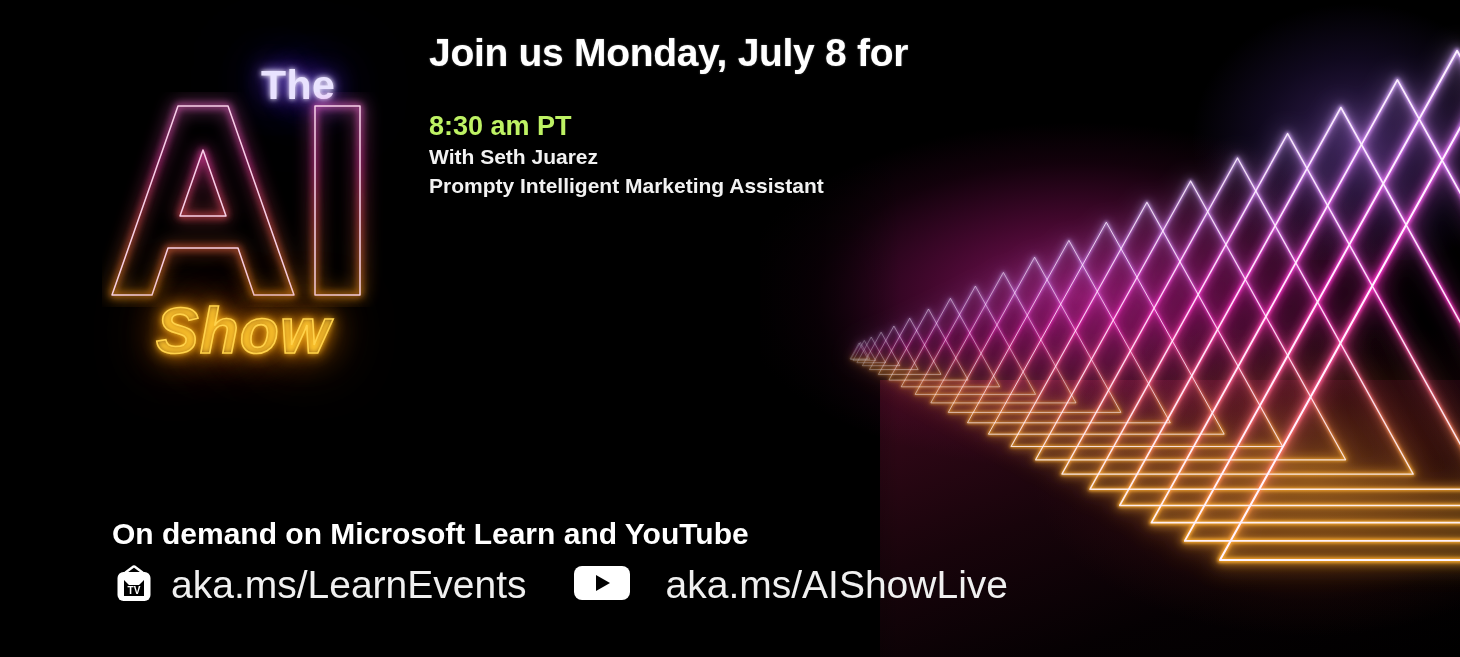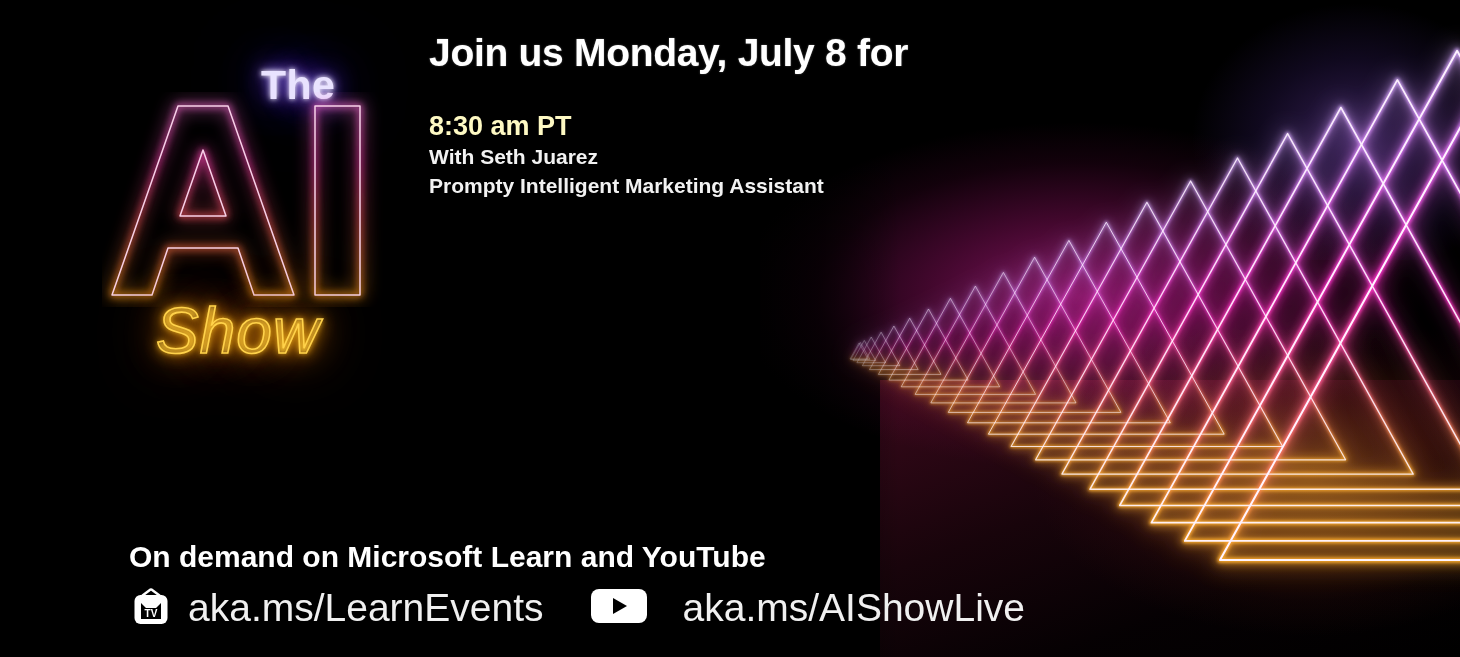--- a/index.html
+++ b/index.html
@@ -111,21 +111,21 @@
   .logo-ai {
     position: absolute;
     left: 6px; top: 48px;
     width: 290px;
     height: 215px;
   }
   .logo-show {
     position: absolute;
     left: 60px; top: 250px;
     font-size: 64px;
-    font-weight: normal;
+    font-weight: bold;
     font-style: italic;
     letter-spacing: 1px;
     color: rgba(255,232,150,0.12);
     -webkit-text-stroke: 1.6px #ffd24a;
     text-shadow:
       0 0 6px #ffc21f,
       0 0 16px #ff9d0a,
       0 0 34px #e07500,
       0 0 62px #a04b00;
   }
@@ -145,38 +145,37 @@
     letter-spacing: -0.3px;
     margin: 0;
     text-shadow: 0 0 2px rgba(255,255,255,0.35);
   }
   .detail-block {
     margin-top: 34px;
   }
   .detail-time {
     font-size: 27px;
     font-weight: bold;
-    color: #fef9c3;
+    color: #bef264;
     line-height: 1.25;
     letter-spacing: 0px;
   }
   .detail-line {
     font-size: 21px;
     font-weight: bold;
     color: #f2f2f2;
     line-height: 1.36;
     letter-spacing: 0px;
   }
 
   
   #footer {
     position: absolute;
-    left: 112px; top: 540px;
+    left: 112px; top: 517px;
     z-index: 6;
-    margin-left: 17px;
   }
   .footer-heading {
     font-size: 30px;
     font-weight: bold;
     color: #ffffff;
     letter-spacing: 0px;
     margin-bottom: 12px;
   }
   .footer-links {
     display: flex;

